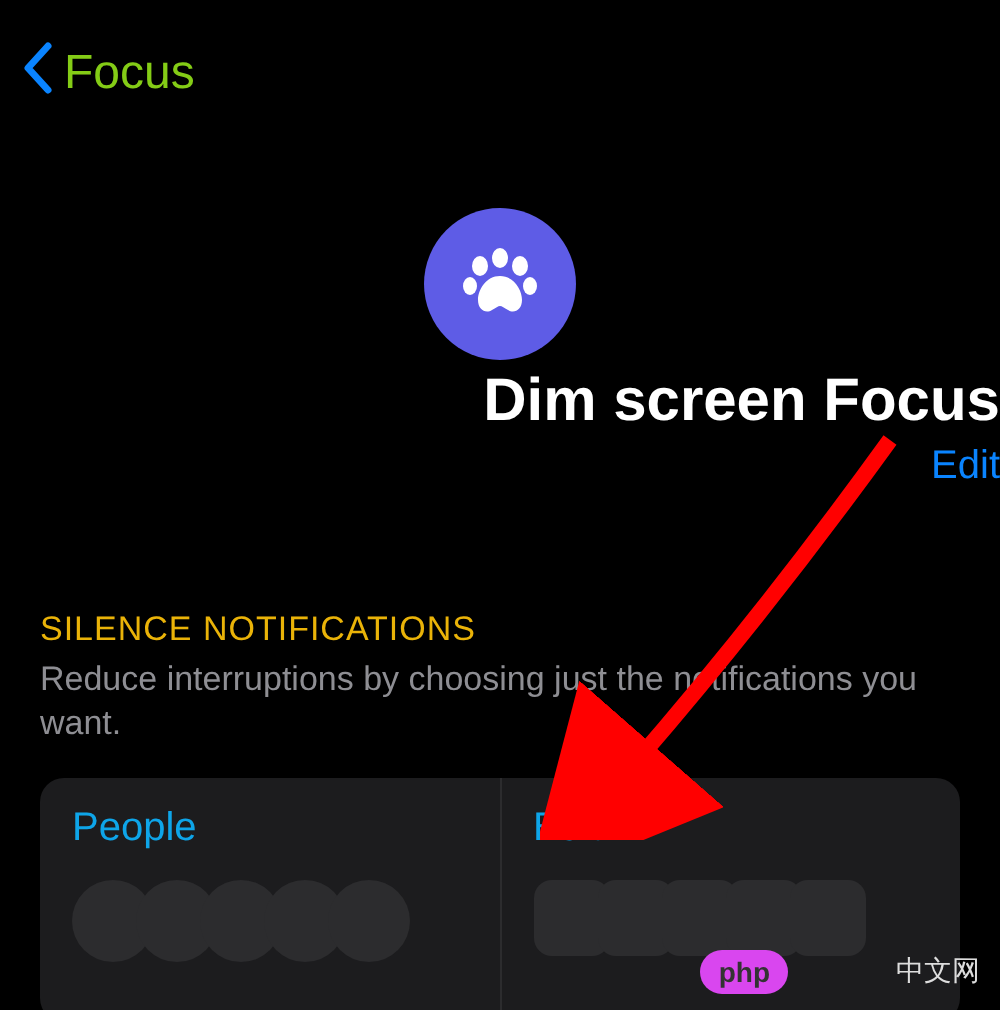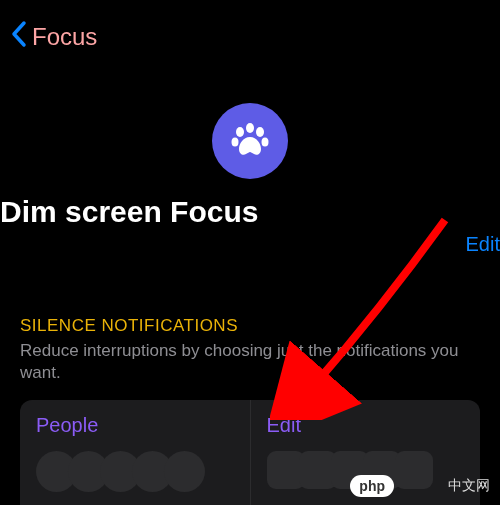--- a/index.html
+++ b/index.html
@@ -21,43 +21,43 @@
       align-items: center;
       padding: 20px 10px;
     }
     .back-arrow {
       color: #0a84ff;
       font-size: 30px;
       line-height: 1;
       margin-right: 4px;
     }
     .nav-title {
-      color: #fca5a5;
+      color: #84cc16;
       font-size: 24px;
       font-weight: 400;
     }
     .focus-icon-wrap {
       display: flex;
       justify-content: center;
       margin-top: 30px;
     }
     .focus-icon {
       width: 76px;
       height: 76px;
       border-radius: 50%;
       background: #5e5ce6;
       display: flex;
       align-items: center;
       justify-content: center;
     }
     .focus-title {
-      text-align: left;
+      text-align: right;
       font-size: 30px;
       font-weight: 700;
-      margin-top: 16px;
+      margin-top: 4px;
       color: #fff;
     }
     .edit-link {
       text-align: right;
       color: #0a84ff;
       font-size: 20px;
       margin-top: 4px;
     }
     .section {
       margin-top: 60px;
@@ -84,21 +84,21 @@
     }
     .card {
       flex: 1;
       padding: 14px 16px 30px 16px;
       position: relative;
     }
     .card:first-child {
       border-right: 1px solid #2c2c2e;
     }
     .card-title {
-      color: #8b5cf6;
+      color: #0ea5e9;
       font-size: 20px;
       font-weight: 400;
       margin-bottom: 14px;
     }
     .circles {
       display: flex;
     }
     .circle {
       width: 41px;
       height: 41px;
@@ -134,21 +134,21 @@
     .watermark {
       position: absolute;
       bottom: 8px;
       right: 10px;
       display: flex;
       align-items: center;
       gap: 6px;
       z-index: 20;
     }
     .wm-badge {
-      background: #ffffff;
+      background: #d946ef;
       color: #333;
       font-weight: 700;
       font-size: 14px;
       padding: 3px 9px;
       border-radius: 11px;
     }
     .wm-text {
       color: #ddd;
       font-size: 14px;
       margin-left: 48px;

